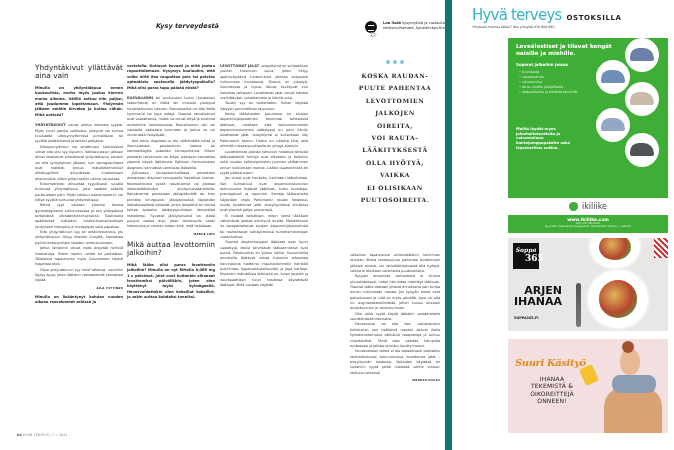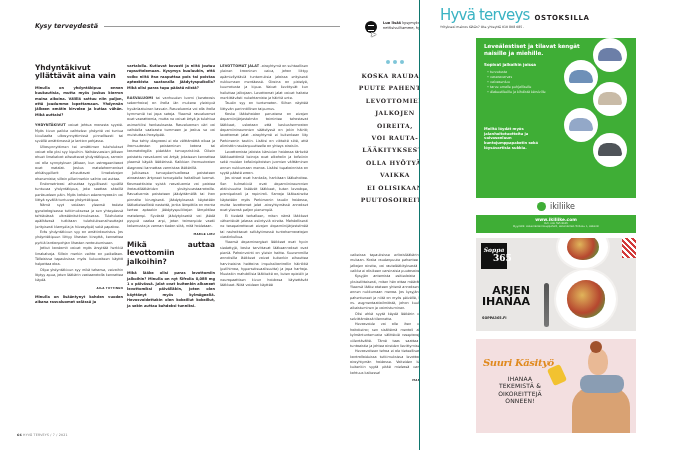--- a/index.html
+++ b/index.html
@@ -1,38 +1,38 @@
 <!DOCTYPE html>
 <html><head>
 <meta charset="utf-8">
 <style>
   * { box-sizing: border-box; margin: 0; padding: 0; }
   html, body { width: 674px; height: 450px; overflow: hidden; background: #fff; }
   body { font-family: "DejaVu Sans", sans-serif; color: #231f20; position: relative; }
 
   .page-left { position: absolute; left: 0; top: 0; width: 445px; height: 450px; background: #fff; }
-  .page-right { position: absolute; left: 419px; top: 0; width: 229px; height: 450px; background: #fff; border-left: 1px solid #0f766e; }
-
-  .section-head { position: absolute; left: 35px; top: 22px; width: 305px; display: flex; align-items: center; }
+  .page-right { position: absolute; left: 445px; top: 0; width: 229px; height: 450px; background: #fff; border-left: 7px solid #0f766e; }
+
+  .section-head { position: absolute; left: 35px; top: 22px; width: 305px; display: flex; align-items: center; flex-direction: column; }
   .section-title { font-family: "DejaVu Sans", sans-serif; font-style: italic; font-weight: bold; font-size: 6.5px; color: #231f20; white-space: nowrap; }
   .section-rule { flex: 1; height: 1px; background: #9a9a9a; margin-left: 6px; }
 
   .readmore { position: absolute; left: 365px; top: 21px; display: flex; align-items: flex-start; }
   .readmore-icon { width: 12px; height: 12px; border-radius: 50%; background: #111; position: relative; flex: none; }
   .readmore-icon::after { content: ""; position: absolute; left: 3px; top: 4px; width: 6px; height: 4px; border-top: 1px solid #fff; border-bottom: 1px solid #fff; }
   .cursor-icon { position: absolute; left: 370px; top: 30px; font-size: 8px; color: #fff; text-shadow: 0 0 1px #000, 0 0 1px #000; }
   .readmore-text { margin-left: 6px; font-size: 3.6px; line-height: 5px; color: #231f20; width: 95px; }
   .readmore-text b { font-weight: bold; }
 
   .col { position: absolute; top: 62px; width: 88px; font-size: 3.4px; line-height: 5.35px; color: #333; text-align: justify; }
   .col p { margin-bottom: 0; text-indent: 5px; }
   .col p.noindent { text-indent: 0; }
   .col .caps { font-weight: bold; letter-spacing: 0.1px; }
   .col .lead { font-weight: bold; font-size: 3.6px; line-height: 5.4px; color: #231f20; text-indent: 0; margin-bottom: 5px; }
-  .col h2 { font-family: "DejaVu Sans", sans-serif; font-weight: bold; font-size: 7.4px; line-height: 8.4px; color: #231f20; margin-bottom: 5px; }
+  .col h2 { font-family: "DejaVu Sans", sans-serif; font-weight: normal; font-size: 7.4px; line-height: 8.4px; color: #231f20; margin-bottom: 5px; }
   .col .sig { text-align: right; font-size: 2.8px; letter-spacing: 0.2px; font-weight: bold; margin: 2px 0 4px; text-indent: 0; }
   .col1 { left: 35px; top: 64px; }
   .col2 { left: 127px; top: 64px; }
   .col3 { left: 220px; top: 64px; }
   .col4 { left: 350px; top: 253px; width: 90px; }
 
   .pullquote { position: absolute; left: 345px; top: 60px; width: 100px; text-align: center; }
   .dots { display: flex; justify-content: center; gap: 3px; margin-bottom: 6px; }
   .dots span { width: 4px; height: 4px; border-radius: 50%; background: #7fc6d9; }
   .pullquote-text { font-family: "DejaVu Serif", serif; font-weight: bold; font-size: 6px; line-height: 12.4px; letter-spacing: 0.6px; color: #231f20; }

